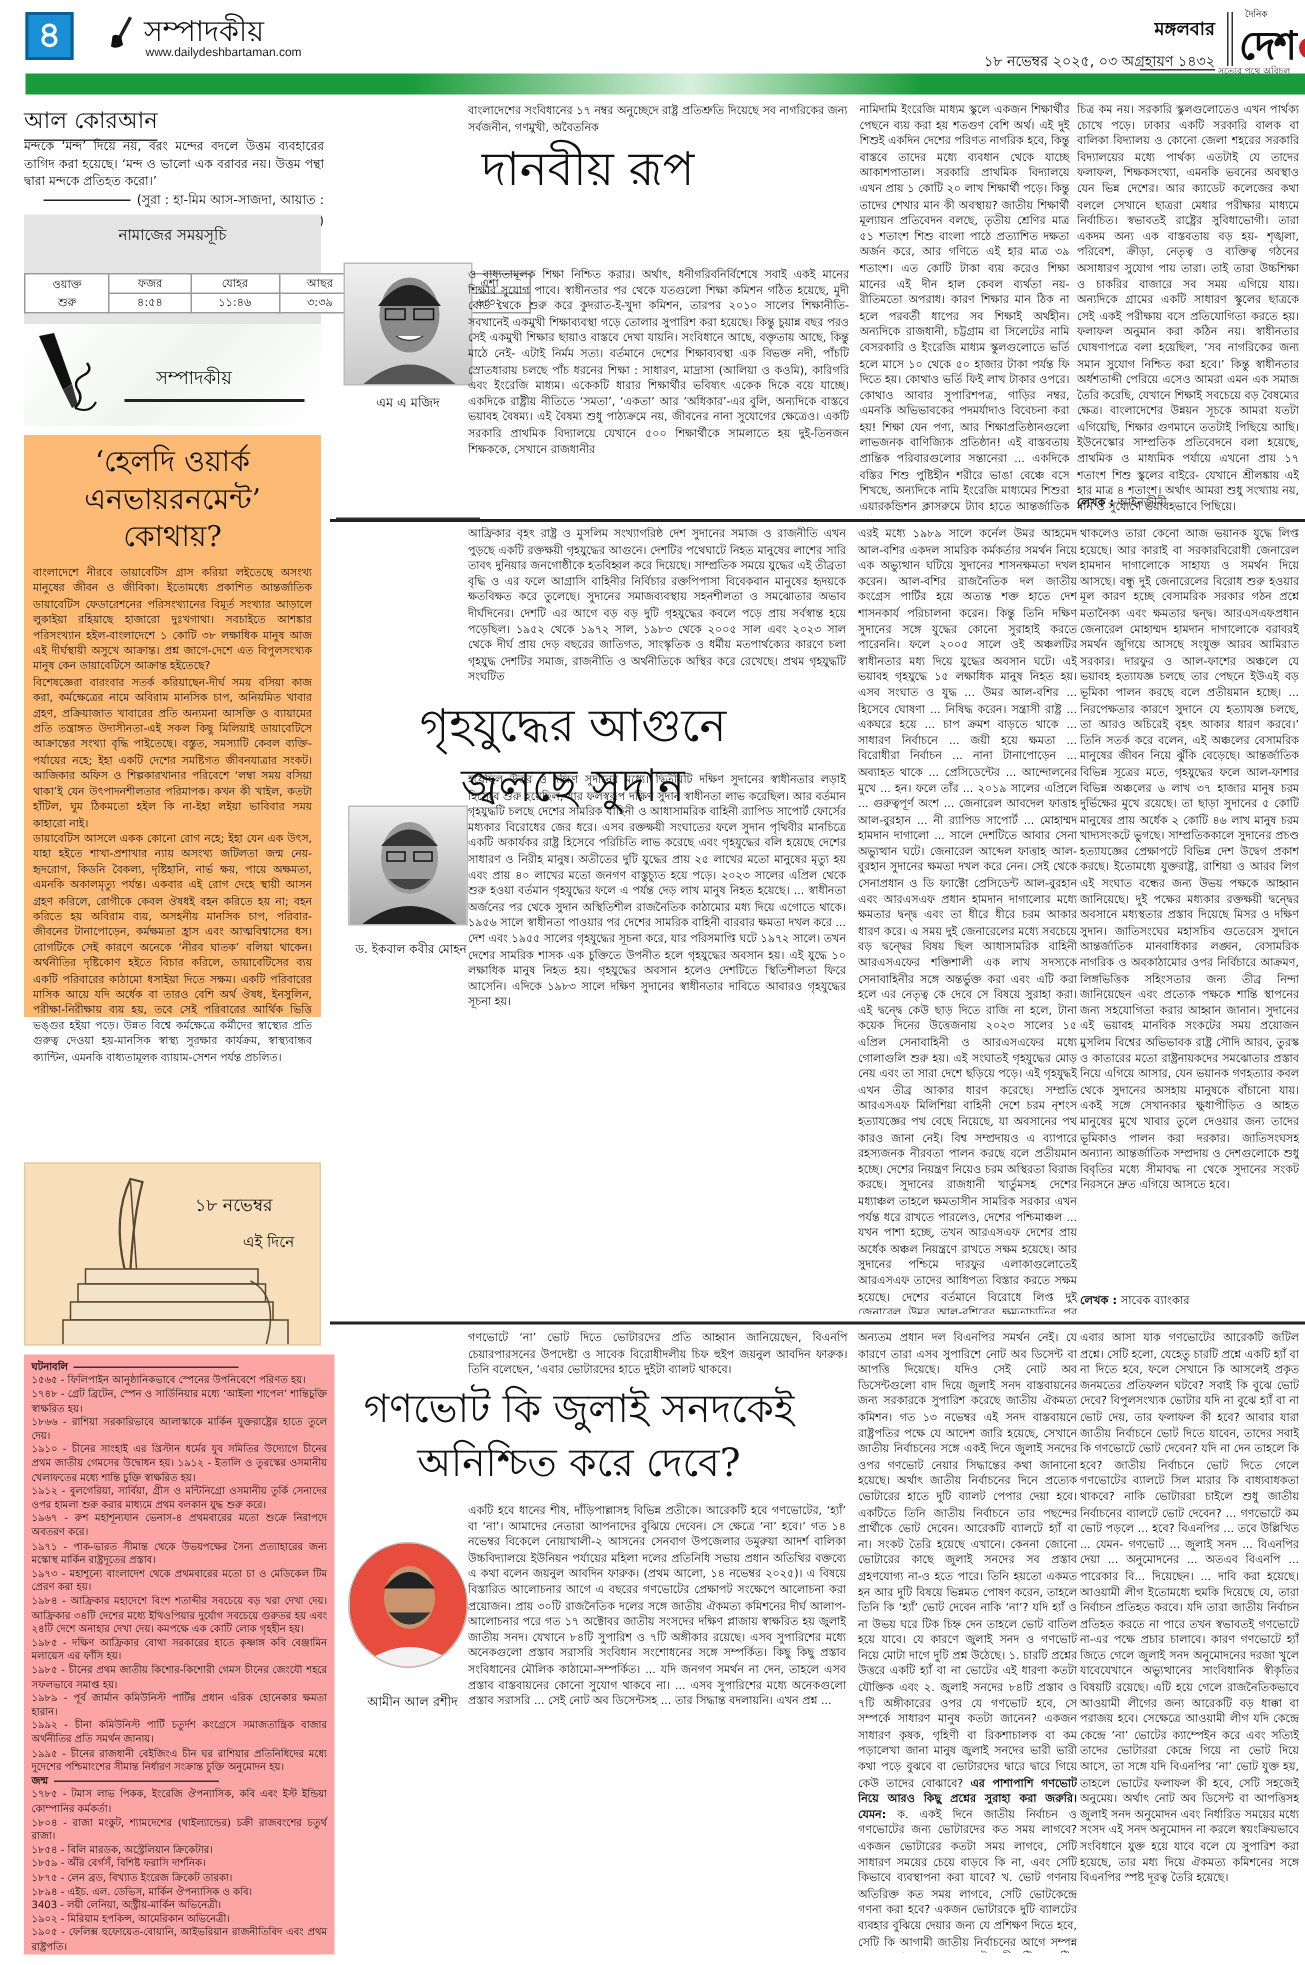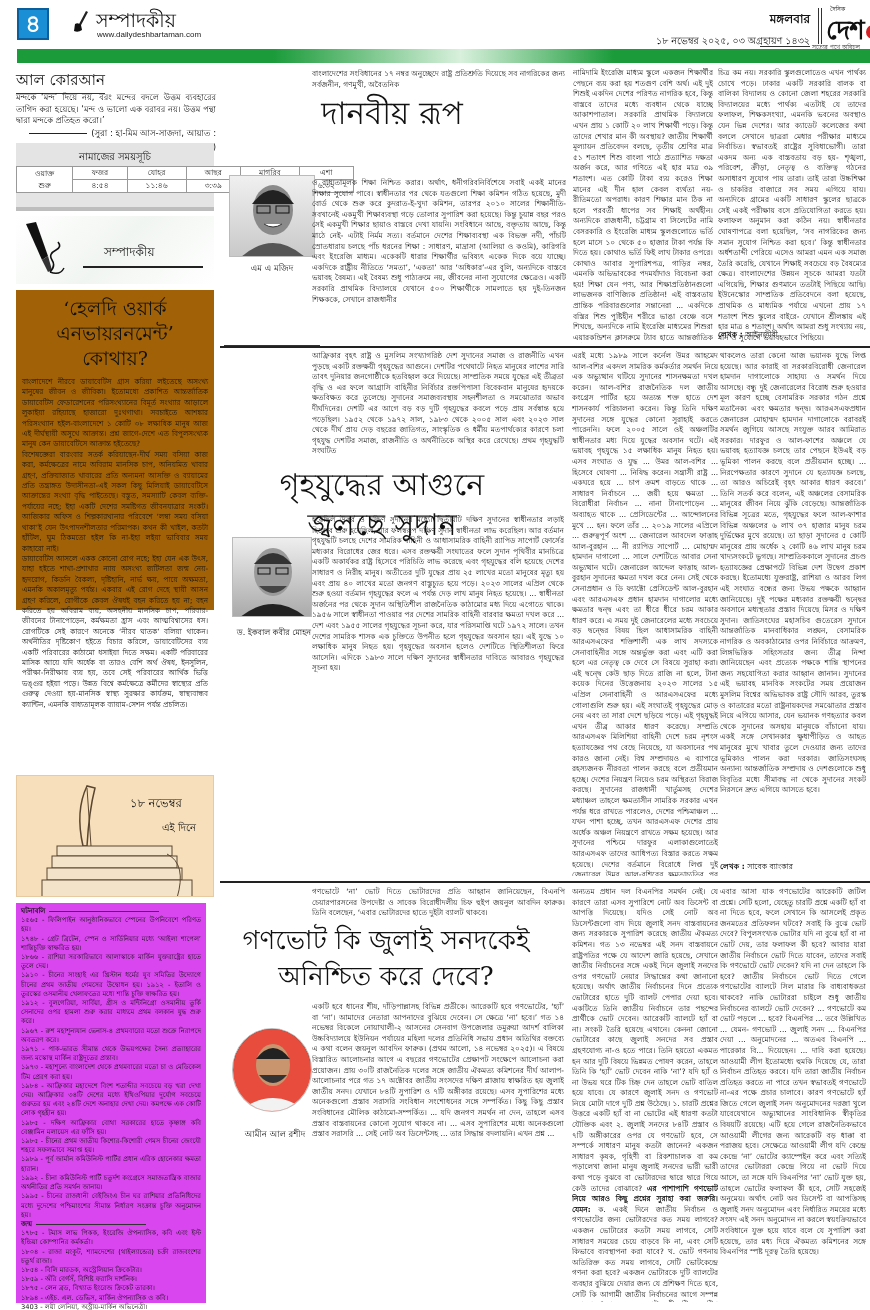--- a/index.html
+++ b/index.html
@@ -20,38 +20,38 @@
   .tagline-line { left: 683px; top: 46px; width: 72px; height: 1px; background: #333; }
   .green-band { left: 17px; top: 49px; width: 853px; height: 14px; background: linear-gradient(90deg, #1b9b3a 0%, #1b9b3a 30%, #d8f0dc 52%, #1b9b3a 70%, #1b9b3a 100%); }
 
   
   .quran-title { left: 16px; top: 68px; font-size: 15px; border-bottom: 1px solid #333; font-family: "DejaVu Serif", serif; }
   .quran-text { left: 16px; top: 92px; width: 200px; font-size: 8.2px; line-height: 11.5px; text-align: justify; }
   .quran-ref { left: 16px; top: 127px; width: 200px; font-size: 8.5px; text-align: right; }
   .quran-ref .dash { display: inline-block; width: 58px; height: 1px; background: #222; vertical-align: middle; margin-right: 4px; }
 
   .prayer-box { left: 16px; top: 143px; width: 198px; background: #e4e4e4; border-bottom: 4px solid #bdbdbd; padding-bottom: 14px; }
-  .prayer-title { text-align: center; font-size: 10px; padding: 6px 0 0; }
+  .prayer-title { text-align: center; font-size: 10px; padding: 6px 0 16px; }
   .prayer-table { width: 100%; border-collapse: collapse; background: #fff; font-size: 7.5px; text-align: center; }
   .prayer-table td { border: 1px solid #999; height: 13px; padding: 0 18px; }
 
   .editorial-head { left: 16px; top: 216px; width: 198px; height: 68px; background: linear-gradient(135deg, #fff 0%, #f1f5f1 50%, #fff 100%); }
   .pen-big { left: 22px; top: 220px; width: 52px; height: 60px; }
   .editorial-label { left: 104px; top: 243px; font-size: 12px; }
   .editorial-rule { left: 83px; top: 266px; width: 120px; height: 2px; background: #222; }
 
-  .editorial-box { left: 16px; top: 290px; width: 198px; height: 320px; background: #a16207; padding: 6px 6px; }
+  .editorial-box { left: 16px; top: 290px; width: 198px; height: 388px; background: #fdba74; padding: 6px 6px; }
   .editorial-headline { font-family: "DejaVu Serif", serif; font-size: 19px; line-height: 25px; text-align: center; margin-bottom: 6px; }
   .editorial-body { font-size: 7.2px; line-height: 10.4px; text-align: justify; }
 
   .this-day-art { left: 16px; top: 775px; width: 198px; height: 122px; background: #f6dfba; overflow: hidden; border: 1px solid #e8caa0; }
   .this-day-date { left: 130px; top: 795px; font-size: 11.5px; }
   .this-day-sub { left: 162px; top: 820px; font-size: 10px; }
 
-  .events-box { left: 16px; top: 903px; width: 190px; height: 400px; background: #d946ef; padding: 4px 5px; font-size: 6.7px; line-height: 9.2px; text-align: justify; }
+  .events-box { left: 16px; top: 903px; width: 207px; height: 400px; background: #fca5a5; padding: 4px 5px; font-size: 6.7px; line-height: 9.2px; text-align: justify; }
   .events-box .hdr { font-weight: bold; display: flex; align-items: center; gap: 4px; }
   .events-box .hdr .ln { flex: 0 0 110px; height: 1px; background: #333; }
   .events-box p { margin: 0; }
 
   
   .a1-intro { left: 312px; top: 69px; width: 253px; font-size: 7.4px; line-height: 10.6px; text-align: justify; }
   .a1-headline { left: 222px; top: 93px; width: 340px; font-family: "DejaVu Serif", serif; font-size: 31px; line-height: 40px; text-align: center; }
   .a1-photo { left: 229px; top: 175px; width: 86px; height: 82px; background: linear-gradient(180deg,#f0f0f0,#c9c9c9); border: 1px solid #bbb; overflow: hidden; }
   .a1-author { left: 220px; top: 279px; width: 100px; font-size: 8.5px; text-align: center; }
   .a1-author-rule { left: 224px; top: 345px; width: 96px; height: 1px; background: #333; }

